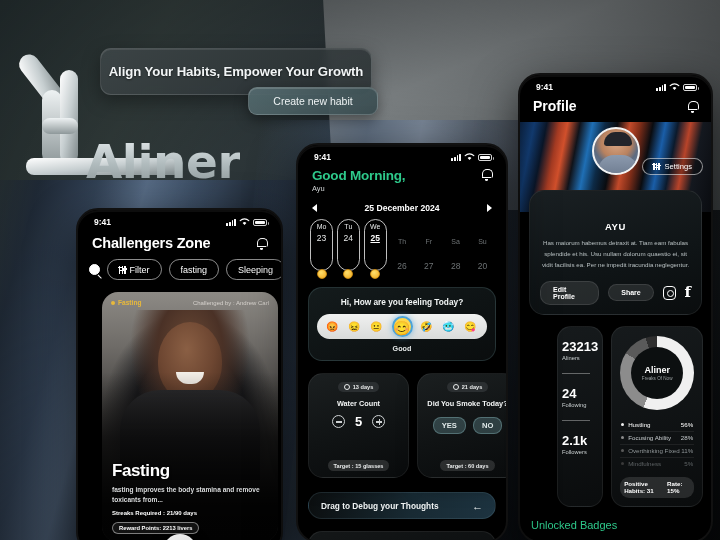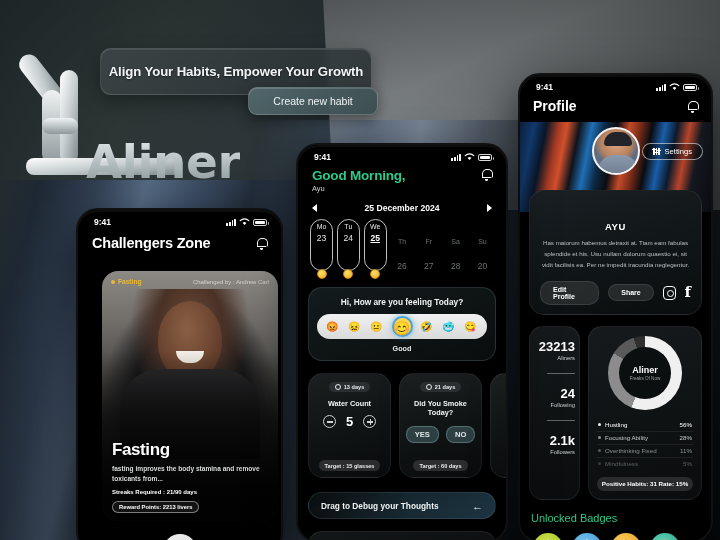--- a/index.html
+++ b/index.html
@@ -199,21 +199,21 @@
     margin-top:7px;height:25px;border-radius:13px;
     background:linear-gradient(180deg,#f0f1f0,#d9dbda);
     display:flex;align-items:center;justify-content:space-around;padding:0 5px;position:relative;
   }
   .emoji{width:15px;height:15px;border-radius:50%;font-size:10px;line-height:15px;text-align:center;cursor:pointer;}
   .emoji.sel{width:21px;height:21px;font-size:14px;line-height:21px;border:2px solid #4ba3d9;background:#ffd84d;box-shadow:0 0 6px rgba(75,163,217,.7);}
   .moodlabel{text-align:center;font-size:7.2px;margin-top:5px;color:#e6eaea;font-weight:700;}
 
   .wcards{display:flex;gap:8px;padding:12px 0 0 10px;}
   .wcard{
-    flex:0 0 auto;width:83px;height:105px;border-radius:15px;padding:8px 6px 6px;
+    flex:0 0 auto;width:101px;height:105px;border-radius:15px;padding:8px 6px 6px;
     background:linear-gradient(165deg,#1b1f20 0%,#101314 55%,#090b0c 100%);
     border:1px solid rgba(255,255,255,.07);
     display:flex;flex-direction:column;align-items:center;
     box-shadow:0 8px 18px rgba(0,0,0,.5);
   }
   .wcard.cut{width:46px;overflow:hidden;}
   .wpill{display:flex;align-items:center;gap:3px;padding:2px 6px;border-radius:8px;background:#2b2f31;font-size:5.6px;font-weight:700;color:#e8eaea;}
   .wpill .gear{width:6px;height:6px;border-radius:50%;border:1.4px solid #e8eaea;}
   .wtitle{font-size:7.3px;font-weight:700;margin-top:7px;text-align:center;color:#f2f4f4;}
   .wcount{display:flex;align-items:center;gap:10px;margin-top:6px;}
@@ -236,21 +236,21 @@
     border:1px solid rgba(255,255,255,.07);}
 
   
   .phead{display:flex;align-items:center;justify-content:space-between;padding:4px 13px 8px;}
   .phead h2{font-size:14px;font-weight:700;}
   .cover{height:90px;position:relative;overflow:hidden;
     background:
       linear-gradient(101deg,#0b1f3a 0%,#123a6e 7%,#0a1628 13%,#a33a22 19%,#d1502c 23%,#10131a 29%,
       #1f6fb5 35%,#0d2a46 41%,#0a0c10 47%,#c24a2a 53%,#7e2d18 58%,#0a0c10 64%,
       #1a5ea8 70%,#0b1a2c 76%,#b8442a 82%,#14181f 88%,#0a0c10 100%);}
-  .settings-pill{position:absolute;right:8px;top:21px;display:flex;align-items:center;gap:5px;
+  .settings-pill{position:absolute;right:8px;top:36px;display:flex;align-items:center;gap:5px;
     padding:3px 10px;border-radius:11px;border:1px solid rgba(255,255,255,.55);
     background:rgba(0,0,0,.25);font-size:7.6px;cursor:pointer;}
   .sl-ico{display:flex;gap:1.4px;align-items:center;height:7px;}
   .sl-ico i{display:block;width:1.1px;height:7px;background:#fff;position:relative;}
   .sl-ico i::after{content:"";position:absolute;left:-1.2px;width:3.5px;height:1.4px;background:#fff;}
   .sl-ico i:nth-child(1)::after{top:1px}.sl-ico i:nth-child(2)::after{top:3.6px}.sl-ico i:nth-child(3)::after{top:2px}
   .avatar{position:absolute;left:50%;top:52px;transform:translateX(-50%);width:48px;height:48px;border-radius:50%;
     border:2px solid #f3f3f3;overflow:hidden;z-index:3;
     background:radial-gradient(circle at 50% 32%,#d9a684 0%,#b9825f 40%,#5d6b80 60%,#7d8ca3 100%);}
   .av-hair{position:absolute;left:10px;top:3px;width:28px;height:14px;border-radius:14px 14px 3px 3px;background:#22242a;}
@@ -262,21 +262,21 @@
   .pbio{text-align:center;font-size:6.2px;color:#b8c0c2;line-height:1.75;margin-top:6px;}
   .prow{display:flex;align-items:center;justify-content:center;gap:9px;margin-top:10px;}
   .pbtn{padding:4px 12px;border-radius:10px;background:rgba(255,255,255,.1);border:1px solid rgba(255,255,255,.1);
     font-size:7px;font-weight:700;cursor:pointer;}
   .ig{width:14px;height:14px;border:1.4px solid #fff;border-radius:4px;position:relative;cursor:pointer;}
   .ig::after{content:"";position:absolute;left:3.3px;top:3.3px;width:5.4px;height:5.4px;border:1.3px solid #fff;border-radius:50%;}
   .fb{font-size:15px;font-weight:700;font-family:"DejaVu Serif",serif;line-height:1;cursor:pointer;}
 
   .statsrow{display:flex;gap:8px;padding:11px 9px 0;}
   .statcol{width:51px;border-radius:14px;padding:12px 4px;background:linear-gradient(165deg,#161a1c,#0a0c0d);
-    border:1px solid rgba(255,255,255,.07);display:flex;flex-direction:column;align-items:flex-end;gap:0;}
+    border:1px solid rgba(255,255,255,.07);display:flex;flex-direction:column;align-items:flex-start;gap:0;margin-left:28px;}
   .snum{font-size:13px;font-weight:700;}
   .slab{font-size:5.8px;color:#c9cfd0;margin-top:1px;}
   .sdiv{width:28px;height:1px;background:rgba(255,255,255,.35);margin:12px 0;}
   .donutcard{flex:1;border-radius:14px;padding:9px 8px 8px;background:linear-gradient(165deg,#161a1c,#0a0c0d);
     border:1px solid rgba(255,255,255,.07);}
   .donut{width:74px;height:74px;margin:0 auto;border-radius:50%;position:relative;
     background:conic-gradient(#f0f0f0 0% 56%, #8c8c8c 56% 84%, #5a5a5a 84% 95%, #2f2f2f 95% 100%);}
   .donut::after{content:"";position:absolute;inset:11px;border-radius:50%;background:#0c0f10;}
   .dlabel{position:absolute;inset:0;display:flex;flex-direction:column;align-items:center;justify-content:center;z-index:2;}
   .dlabel .a{font-size:9px;font-weight:700;}
@@ -349,20 +349,34 @@
         <path d="M1.2 2.6 A6.4 6.4 0 0 1 9.8 2.6" stroke="#fff" stroke-width="1.2" fill="none" stroke-linecap="round"></path>
       </svg>
       <span class="batt"></span>
     </span>
   </div>
   <div class="lhead">
     <div class="ltitle">Challengers Zone</div>
     <div class="bell">
         <span class="bell-dot"></span>
       </div>
+  </div>
+  <div class="chips">
+    <span class="search-ico"></span>
+    <span class="chip">
+      <span class="filter-ico">
+          <i></i>
+          <i></i>
+          <i></i>
+        </span>
+      <span>Filter</span>
+    </span>
+    <span class="chip">fasting</span>
+    <span class="chip">Sleeping</span>
+
   </div>
   <div class="cards-row">
     <div class="ch-card">
       <div class="ch-person">
         <div class="ch-face"></div>
           <div class="ch-smile"></div>
           <div class="ch-body"></div>
       </div>
       <div class="ch-grad"></div>
       <div class="ch-top">

